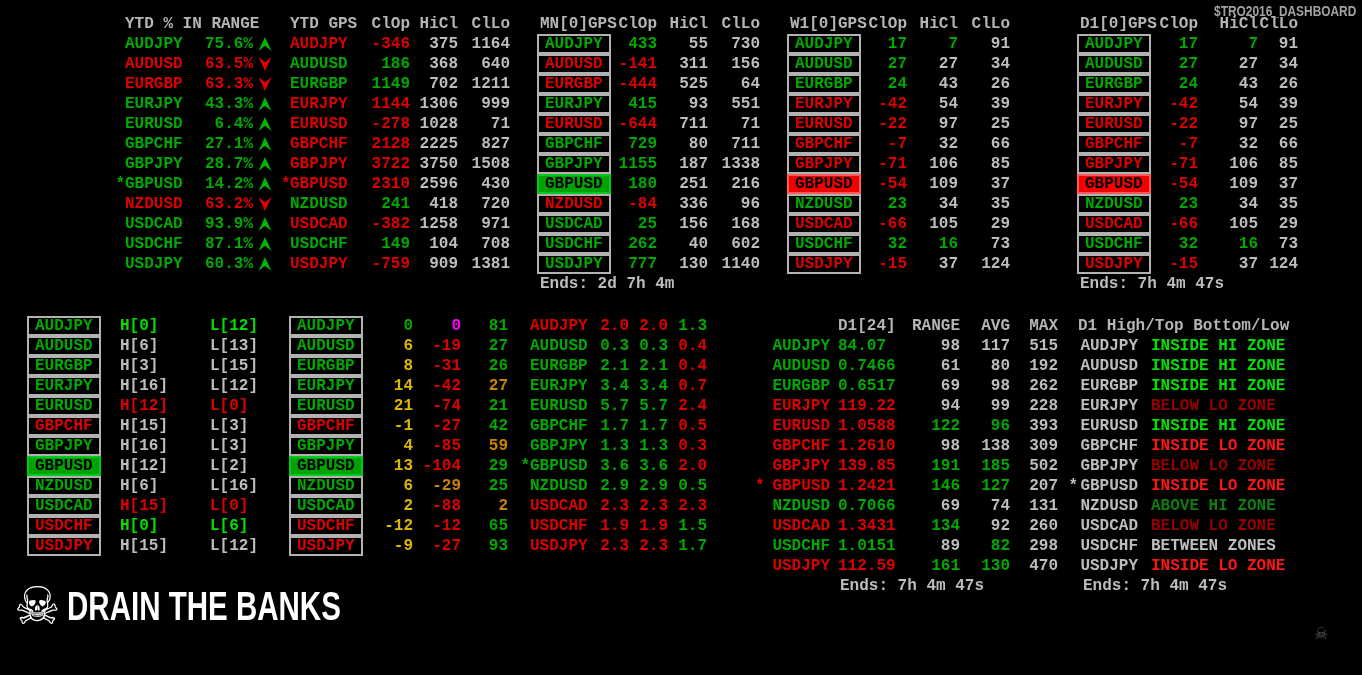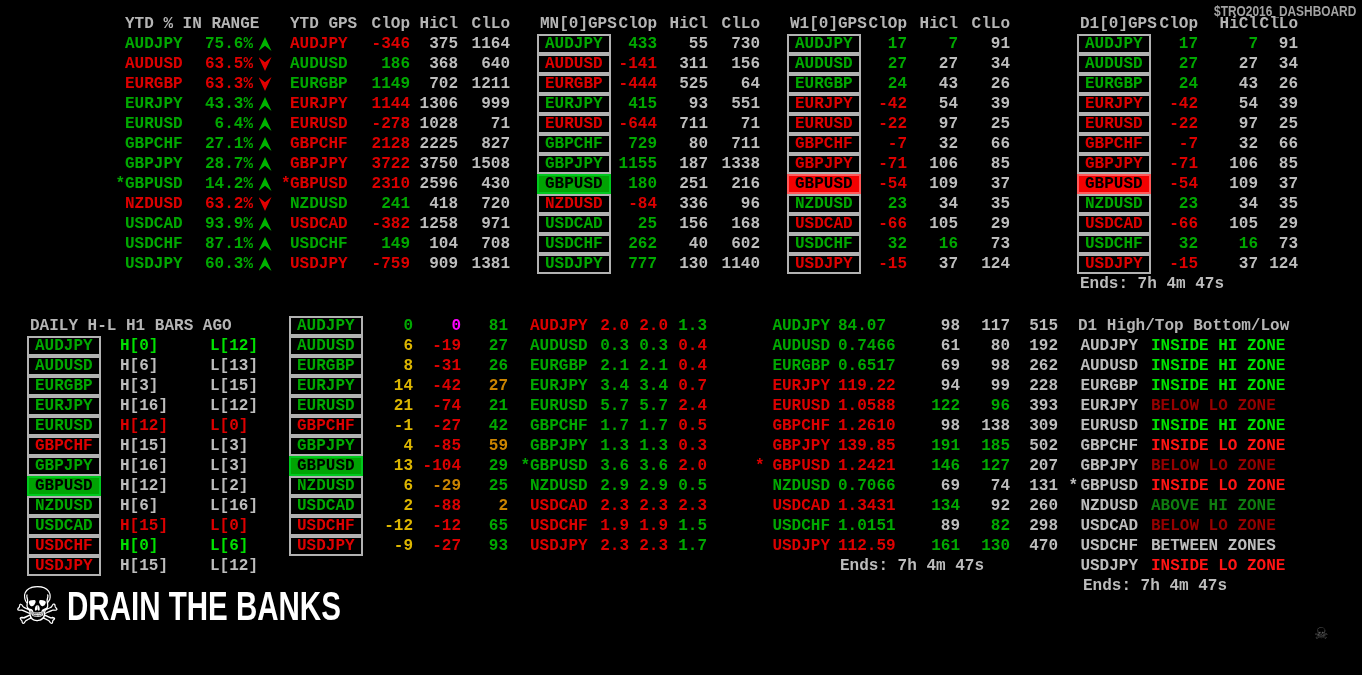--- a/index.html
+++ b/index.html
@@ -325,20 +325,21 @@
     <span class="cell r ccol3 c-gray" style="width: 52px;">602</span>
   </div>
 
   <div class="row">
     <span class="cell l boxcell" style="width:80px;padding-left:2px"><span class="pairbox c-green">USDJPY</span></span>
     <span class="cell r ccol1 c-green" style="width: 42px;">777</span>
     <span class="cell r ccol2 c-gray" style="width: 51px;">130</span>
     <span class="cell r ccol3 c-gray" style="width: 52px;">1140</span>
   </div>
 </div>
+  <div class="ends" style="padding-left:5px">Ends: 2d 7h 4m</div>
 </div>
 
 <div class="tbl t-w1" style="left:785px;top:14px">
   <div class="row hdr">
     <span class="cell l" style="width:80px;padding-left:5px">W1[0]GPS</span>
     <span class="cell r ccol1" style="width: 42px;">ClOp</span>
     <span class="cell r ccol2" style="width: 51px;">HiCl</span>
     <span class="cell r ccol3" style="width: 52px;">ClLo</span>
   </div>
   <div>
@@ -517,21 +518,20 @@
     <span class="cell l boxcell" style="width:80px;padding-left:2px"><span class="pairbox c-red">USDJPY</span></span>
     <span class="cell r ccol1 c-red" style="width: 43px;">-15</span>
     <span class="cell r ccol2 c-gray" style="width: 60px;">37</span>
     <span class="cell r ccol3 c-gray" style="width: 40px;">124</span>
   </div>
 </div>
   <div class="ends" style="padding-left:5px">Ends: 7h 4m 47s</div>
 </div>
 
 <div class="tbl" style="left:20px;top:316px">
-  <div class="row hdr" style="padding-left:10px"><span>DAILY H-L H1 BARS AGO</span></div>
   <div>
   <div class="row">
     <span class="cell l" style="width:100px;padding-left:7px"><span class="pairbox c-green">AUDJPY</span></span>
     <span class="cell l c-bgreen" style="width:90px">H[0]</span>
     <span class="cell l c-bgreen" style="width:90px">L[12]</span>
   </div>
 
   <div class="row">
     <span class="cell l" style="width:100px;padding-left:7px"><span class="pairbox c-green">AUDUSD</span></span>
     <span class="cell l c-gray" style="width:90px">H[6]</span>
@@ -782,20 +782,28 @@
     <span class="cell r" style="width:10px"></span>
     <span class="cell l c-red" style="width:70px">USDJPY</span>
     <span class="cell r c-red" style="width:29px">2.3</span>
     <span class="cell r c-red" style="width:39px">2.3</span>
     <span class="cell r c-green" style="width:39px">1.7</span>
   </div>
 </div>
 </div>
 
 <div class="tbl" style="left:755px;top:316px">
+  <div class="row hdr">
+    <span class="cell" style="width:9px"></span>
+    <span class="cell" style="width:66px"></span>
+    <span class="cell l" style="width:82px;padding-left:8px">D1[24]</span>
+    <span class="cell r" style="width:48px">RANGE</span>
+    <span class="cell r" style="width:50px">AVG</span>
+    <span class="cell r" style="width:48px">MAX</span>
+  </div>
   <div>
   <div class="row">
     <span class="cell r" style="width:9px"></span>
     <span class="cell r c-green" style="width:66px">AUDJPY</span>
     <span class="cell l c-green" style="width:82px;padding-left:8px">84.07</span>
     <span class="cell r c-gray" style="width:48px">98</span>
     <span class="cell r c-gray" style="width:50px">117</span>
     <span class="cell r c-gray" style="width:48px">515</span>
   </div>
 

